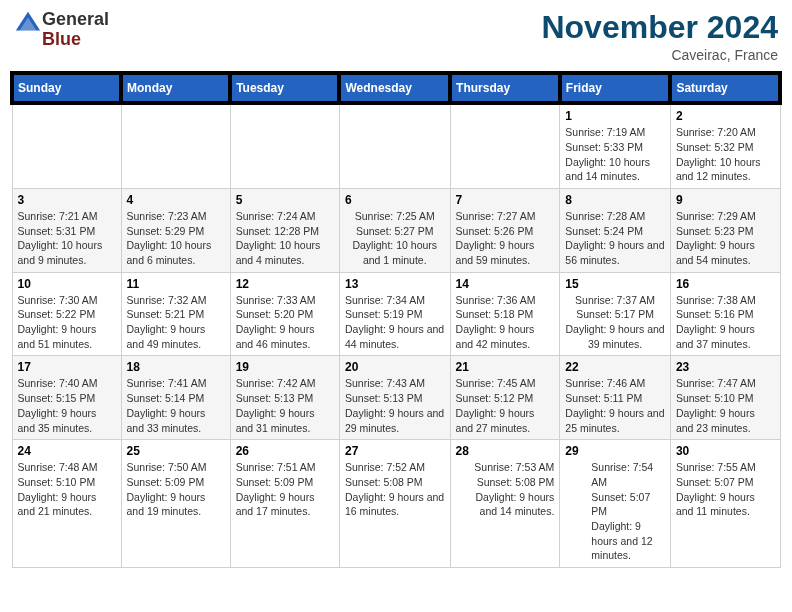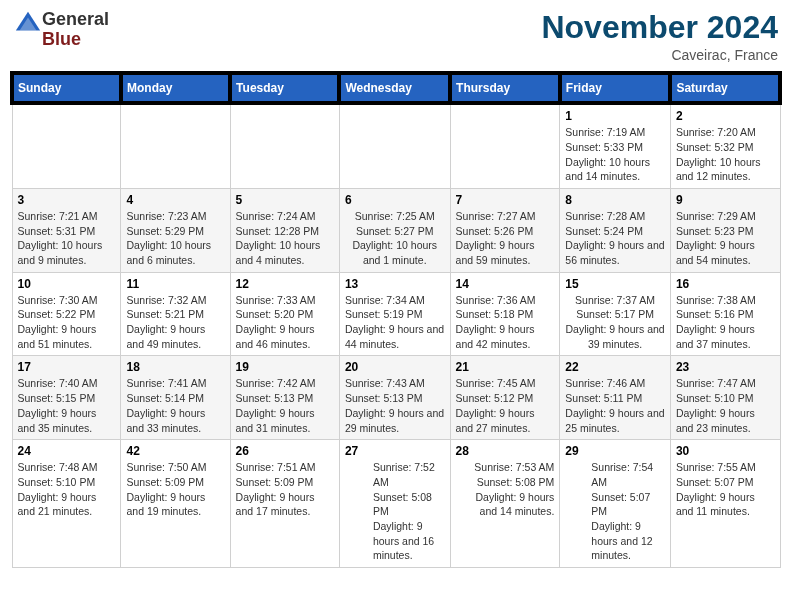--- a/index.html
+++ b/index.html
@@ -267,34 +267,34 @@
         </td>
       </tr>
       <tr>
         <td>
           <span class="day-number">24</span>
           <div class="day-info" style="white-space: pre-line;">Sunrise: 7:48 AM
 Sunset: 5:10 PM
 Daylight: 9 hours and 21 minutes.</div>
         </td>
         <td>
-          <span class="day-number">42</span>
+          <span class="day-number">25</span>
           <div class="day-info" style="white-space: pre-line;">Sunrise: 7:50 AM
 Sunset: 5:09 PM
 Daylight: 9 hours and 19 minutes.</div>
         </td>
         <td>
           <span class="day-number">26</span>
           <div class="day-info" style="white-space: pre-line;">Sunrise: 7:51 AM
 Sunset: 5:09 PM
 Daylight: 9 hours and 17 minutes.</div>
         </td>
         <td>
           <span class="day-number">27</span>
-          <div class="day-info" style="white-space: pre-line; margin-left: 28px;">Sunrise: 7:52 AM
+          <div class="day-info" style="white-space: pre-line;">Sunrise: 7:52 AM
 Sunset: 5:08 PM
 Daylight: 9 hours and 16 minutes.</div>
         </td>
         <td>
           <span class="day-number">28</span>
           <div class="day-info" style="white-space: pre-line; text-align: right;">Sunrise: 7:53 AM
 Sunset: 5:08 PM
 Daylight: 9 hours and 14 minutes.</div>
         </td>
         <td>

